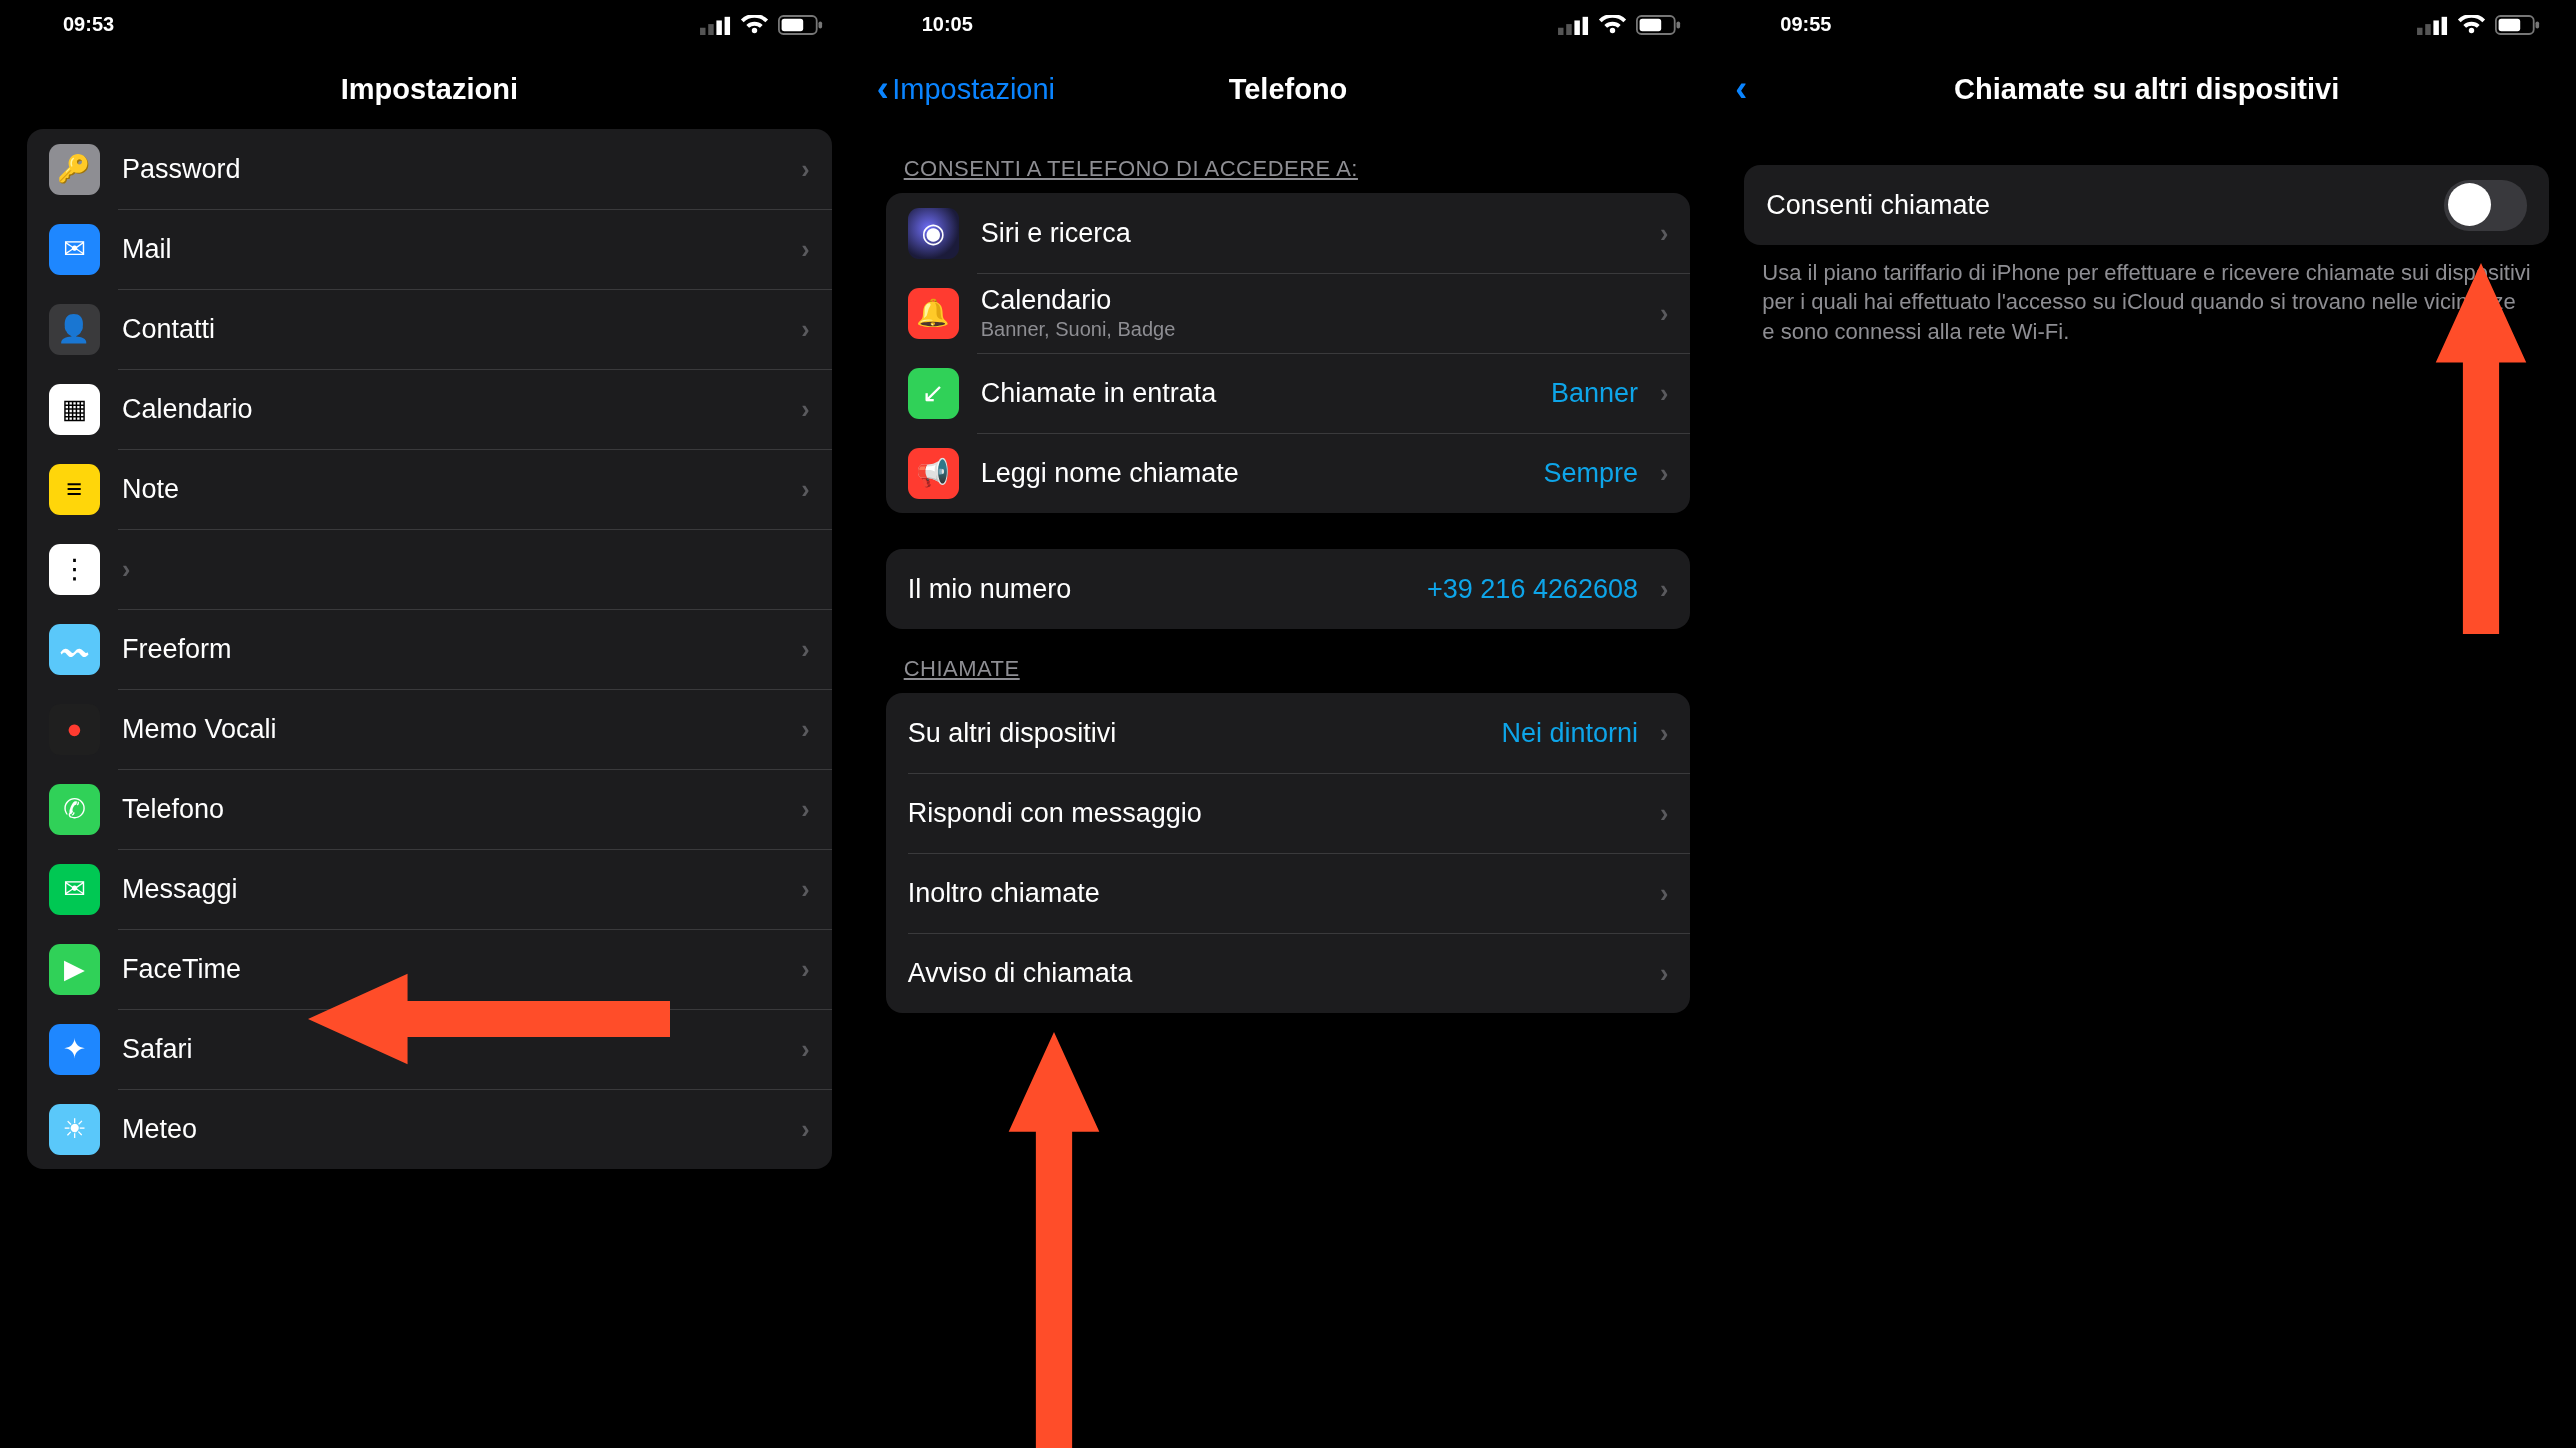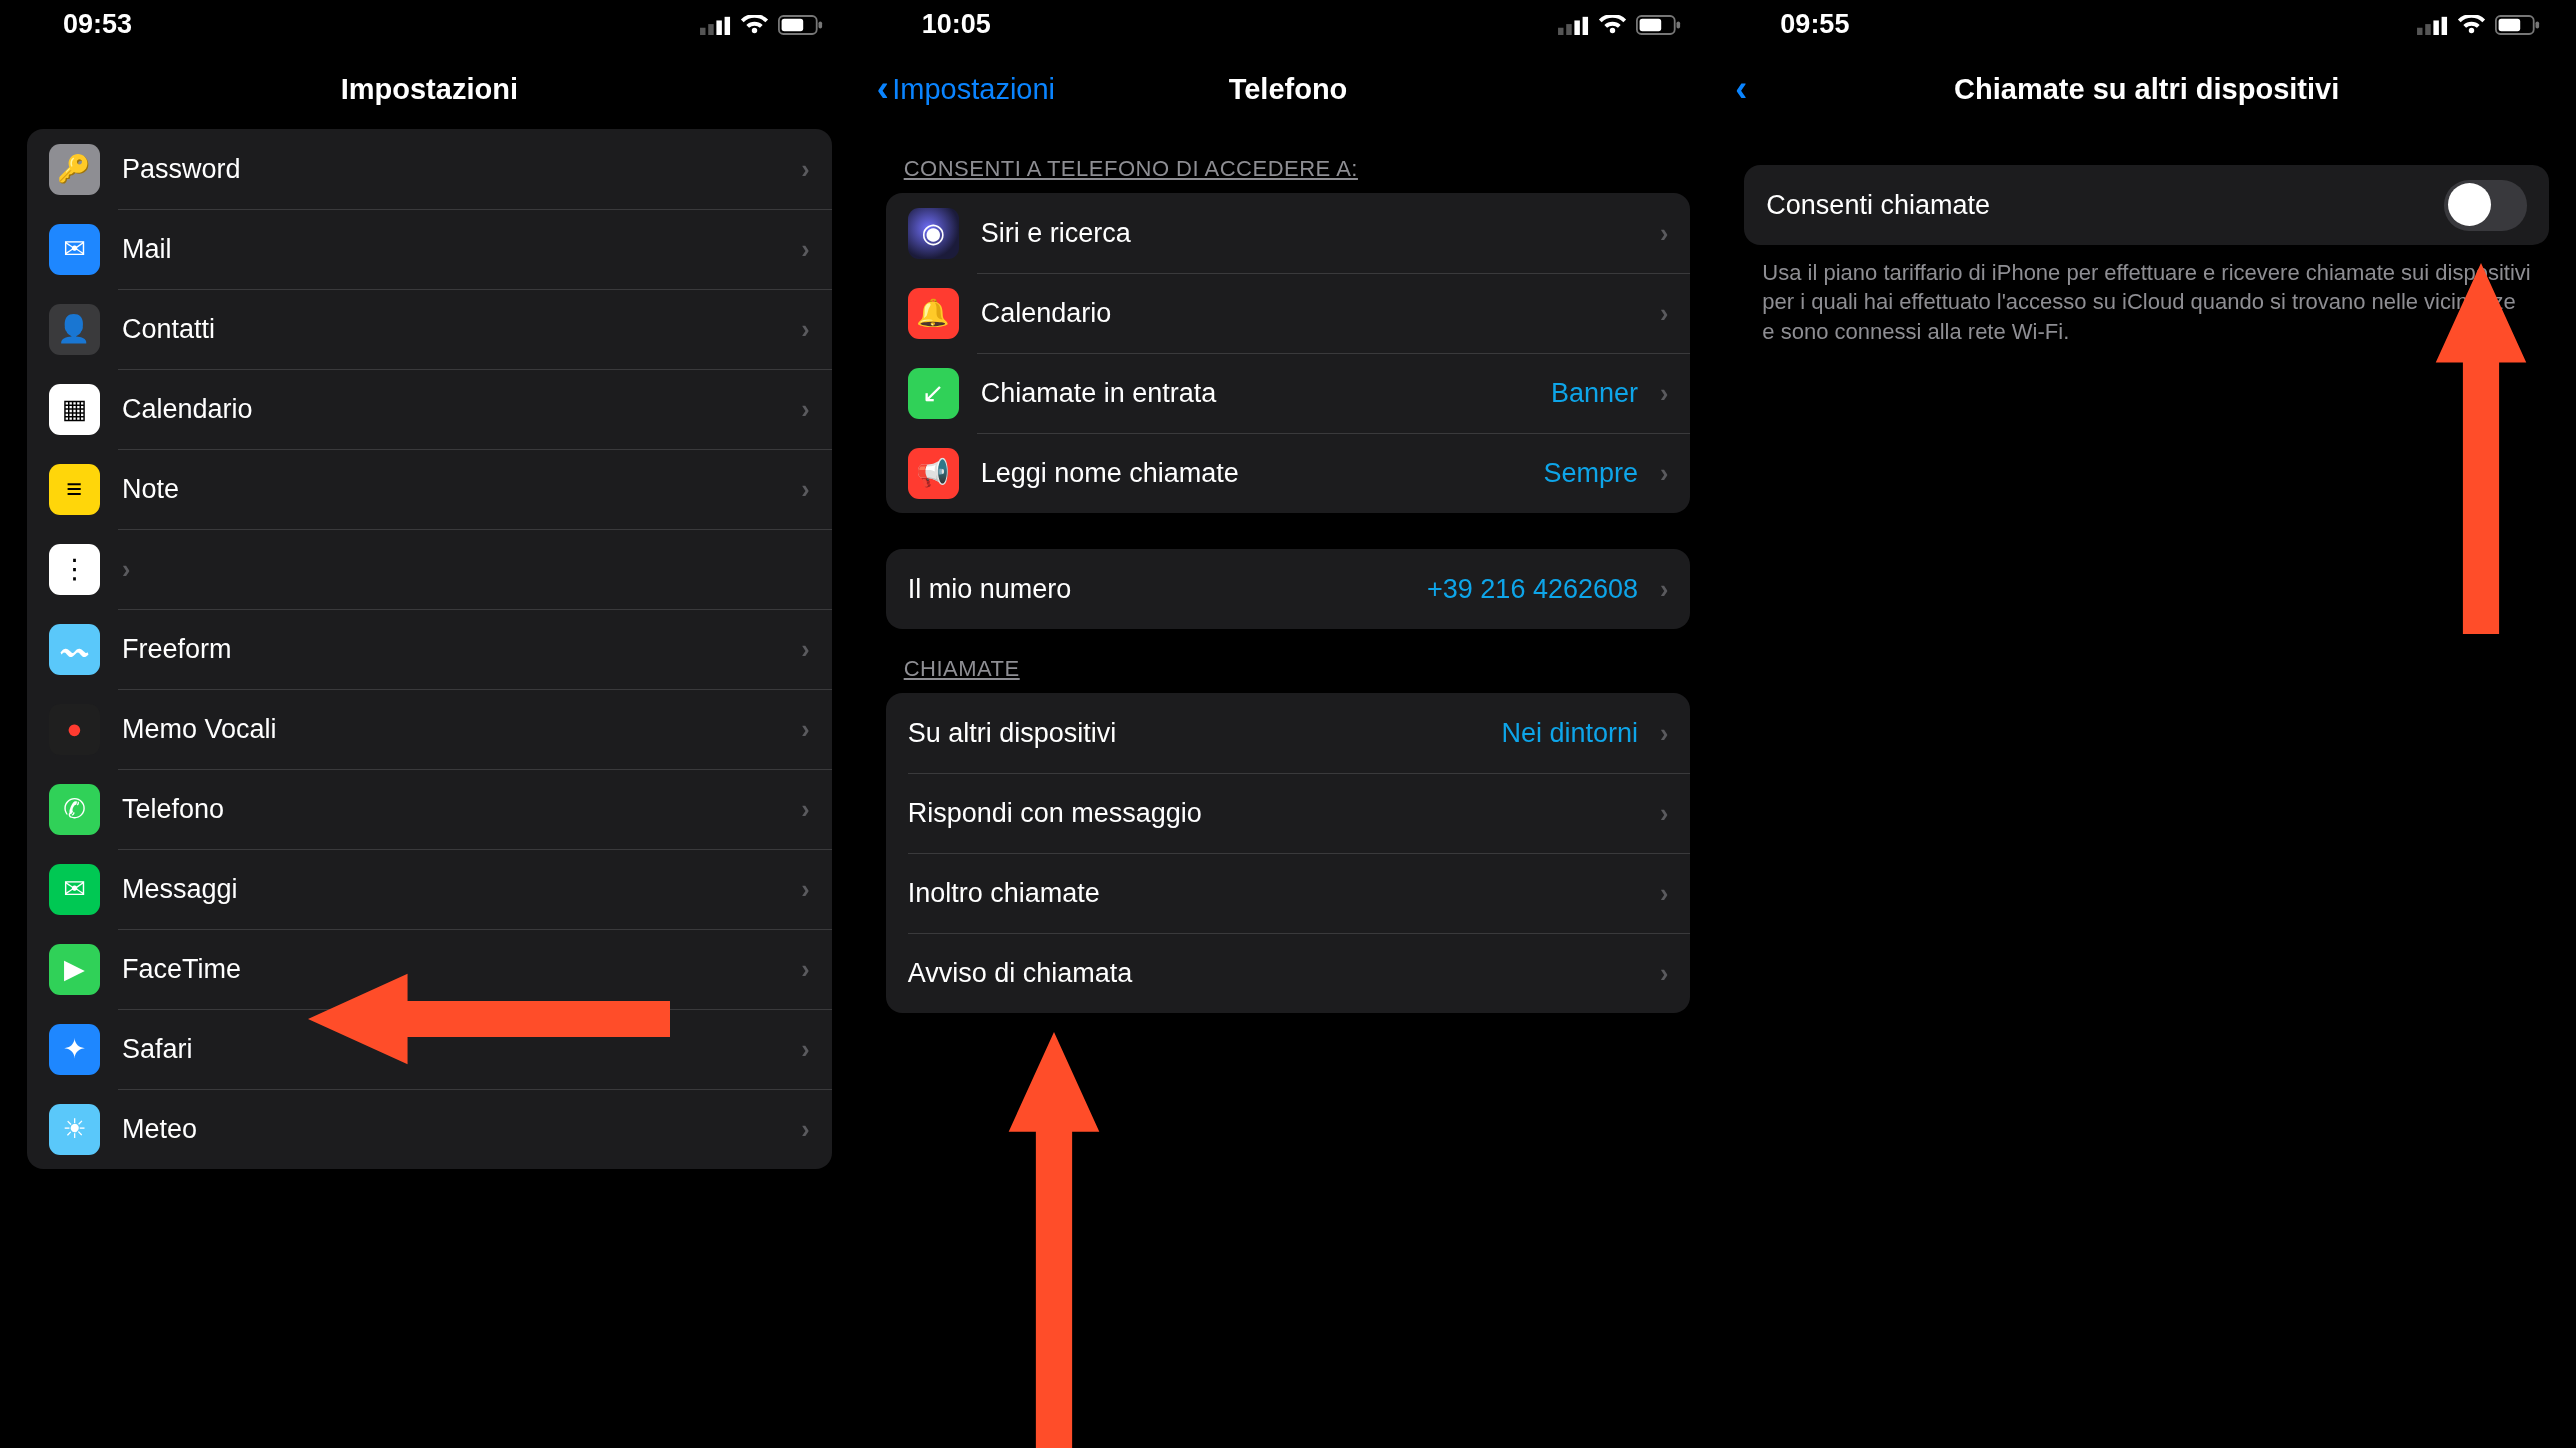--- a/index.html
+++ b/index.html
@@ -19,21 +19,21 @@
     display: flex;
     flex-direction: column;
     overflow: hidden;
   }
   .status-bar {
     height: 49px;
     display: flex;
     justify-content: space-between;
     align-items: center;
     padding: 0 36px 0 63px;
-    font-size: 27px;
+    font-size: 20px;
     font-weight: 600;
   }
   .status-right { display: flex; align-items: center; gap: 9px; }
   .status-icon { display: inline-flex; align-items: center; }
 
   .nav-bar {
     height: 80px;
     display: flex;
     align-items: center;
     position: relative;
@@ -323,20 +323,21 @@
       <span class="row-label">Siri e ricerca</span>
 
     </div>
 
     <span class="chev-right">›</span>
         </div>
         <div class="row">
     <div class="app-icon bg-red">🔔</div>
     <div class="label-stack">
       <span class="row-label">Calendario</span>
+      <span class="row-sub">Banner, Suoni, Badge</span>
     </div>
 
     <span class="chev-right">›</span>
         </div>
         <div class="row">
     <div class="app-icon bg-green">↙</div>
     <div class="label-stack">
       <span class="row-label">Chiamate in entrata</span>
 
     </div>

